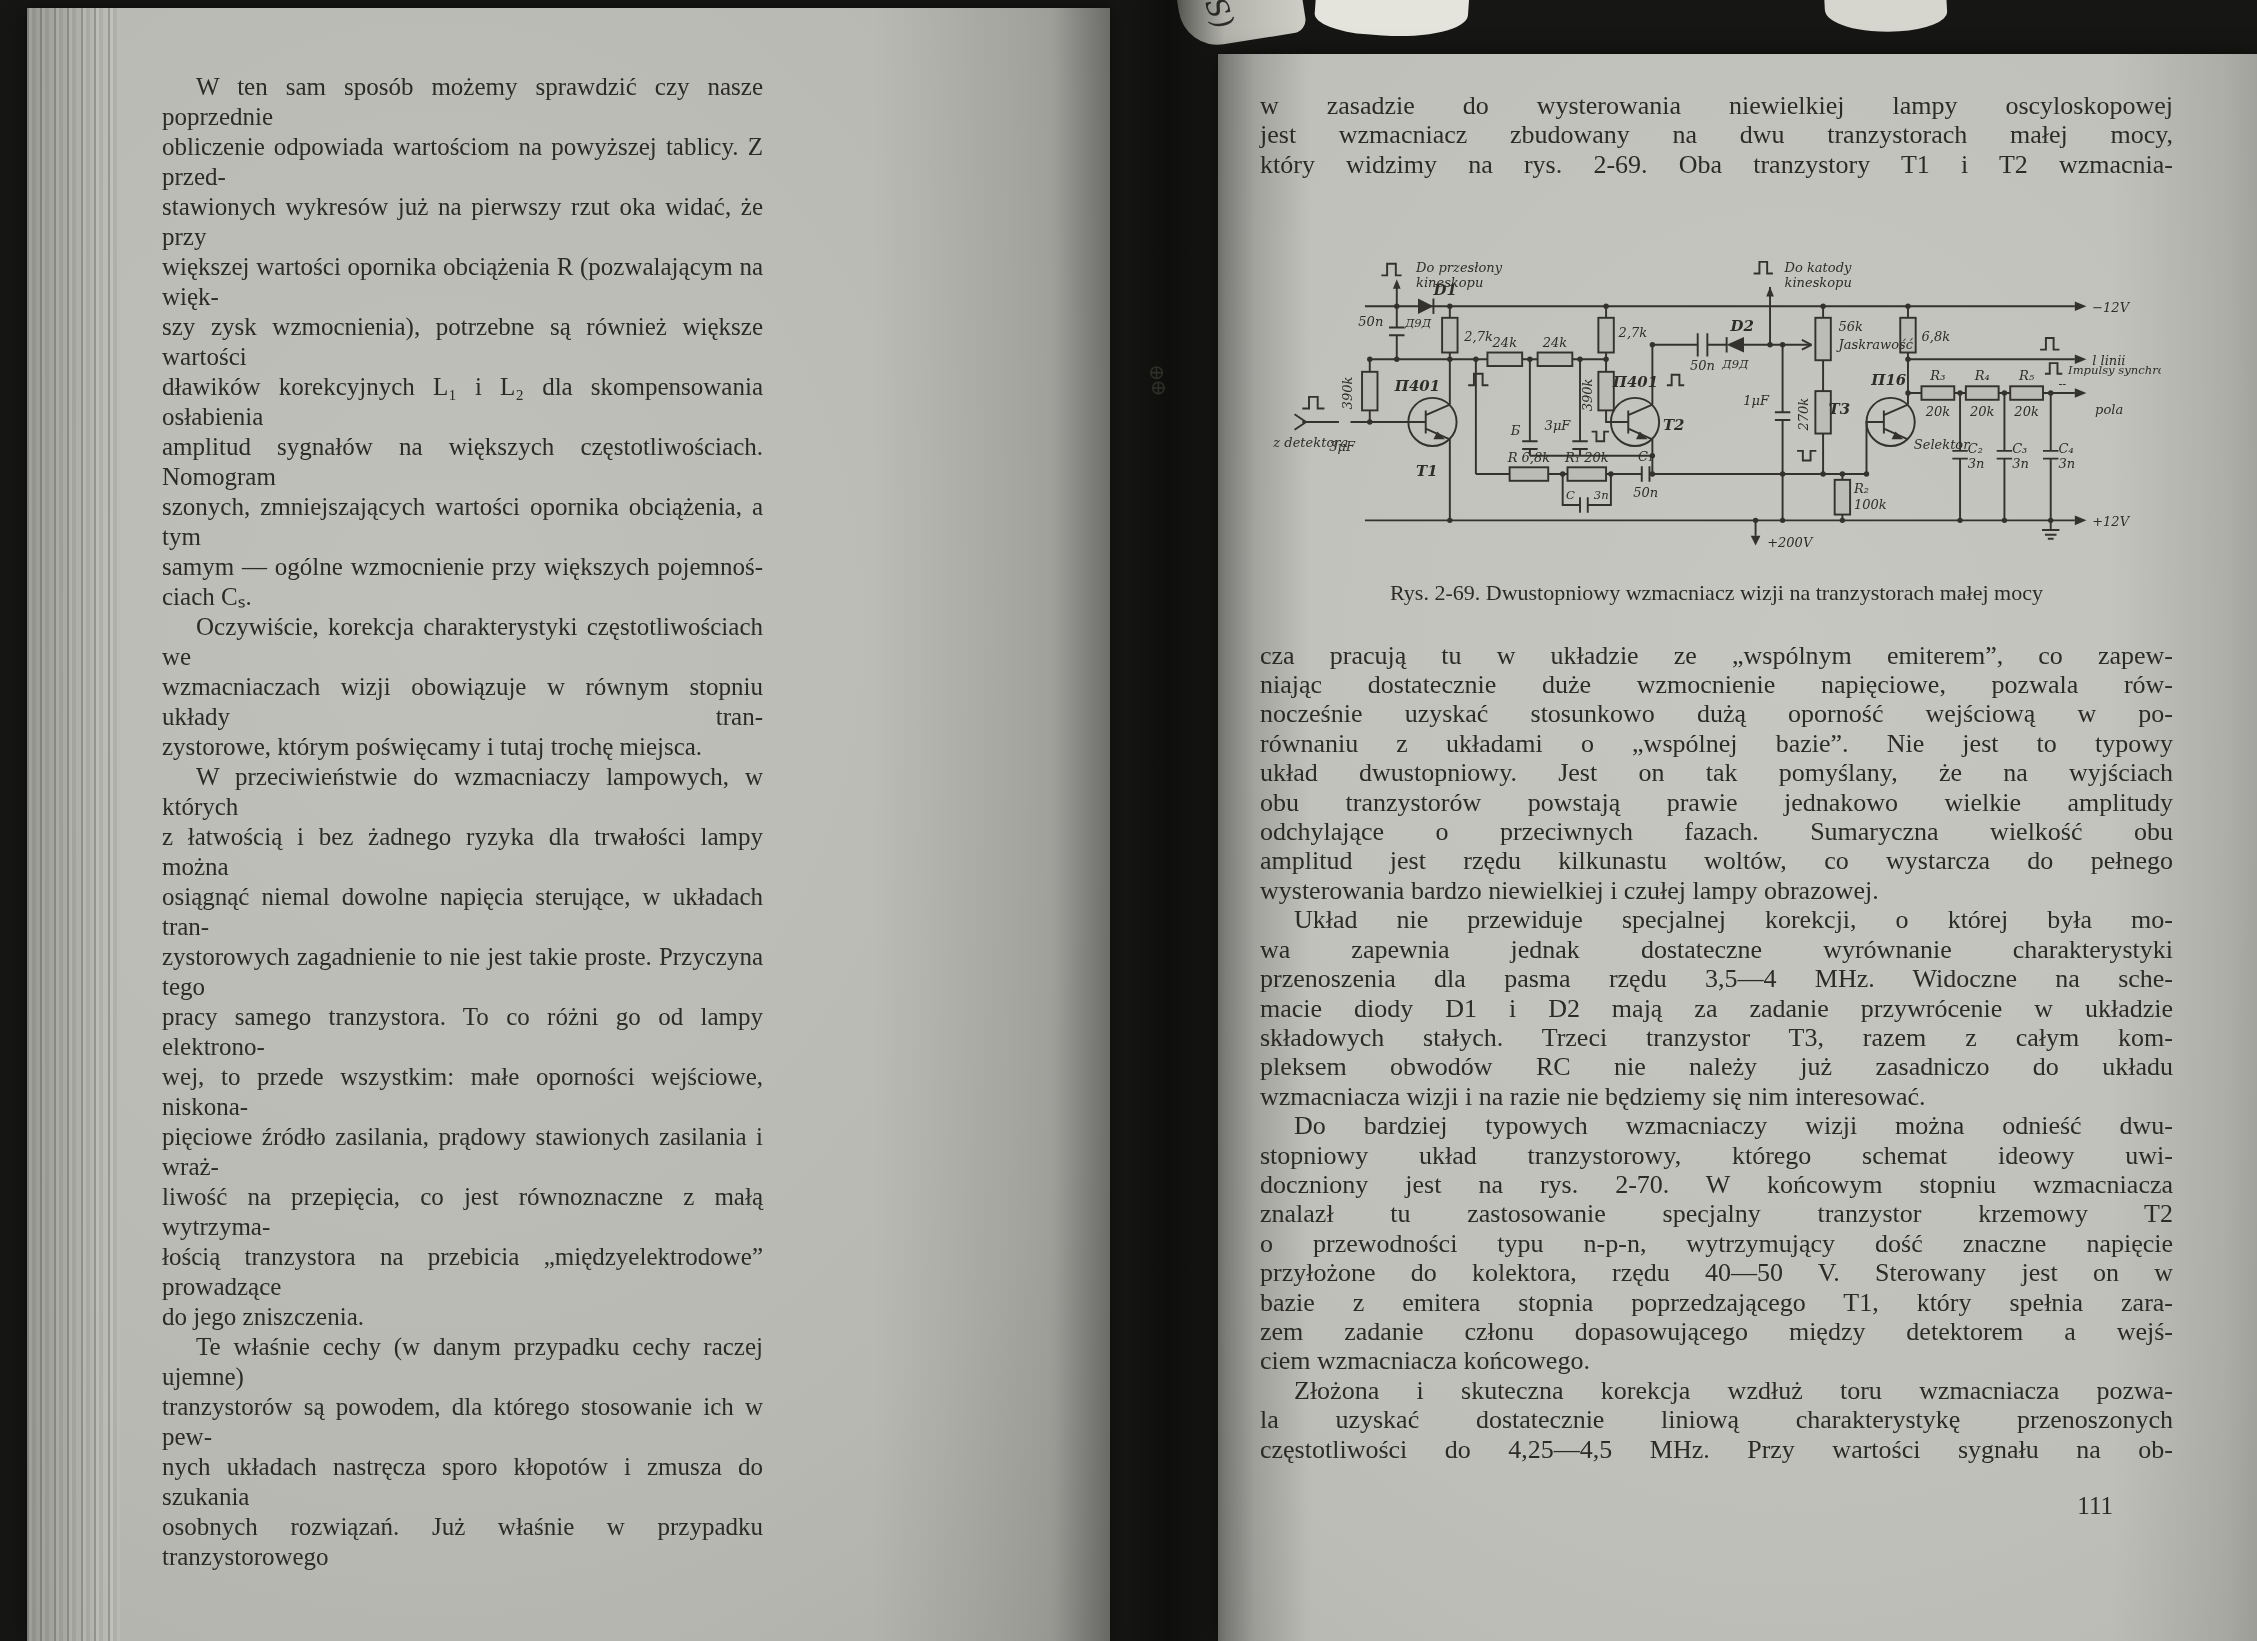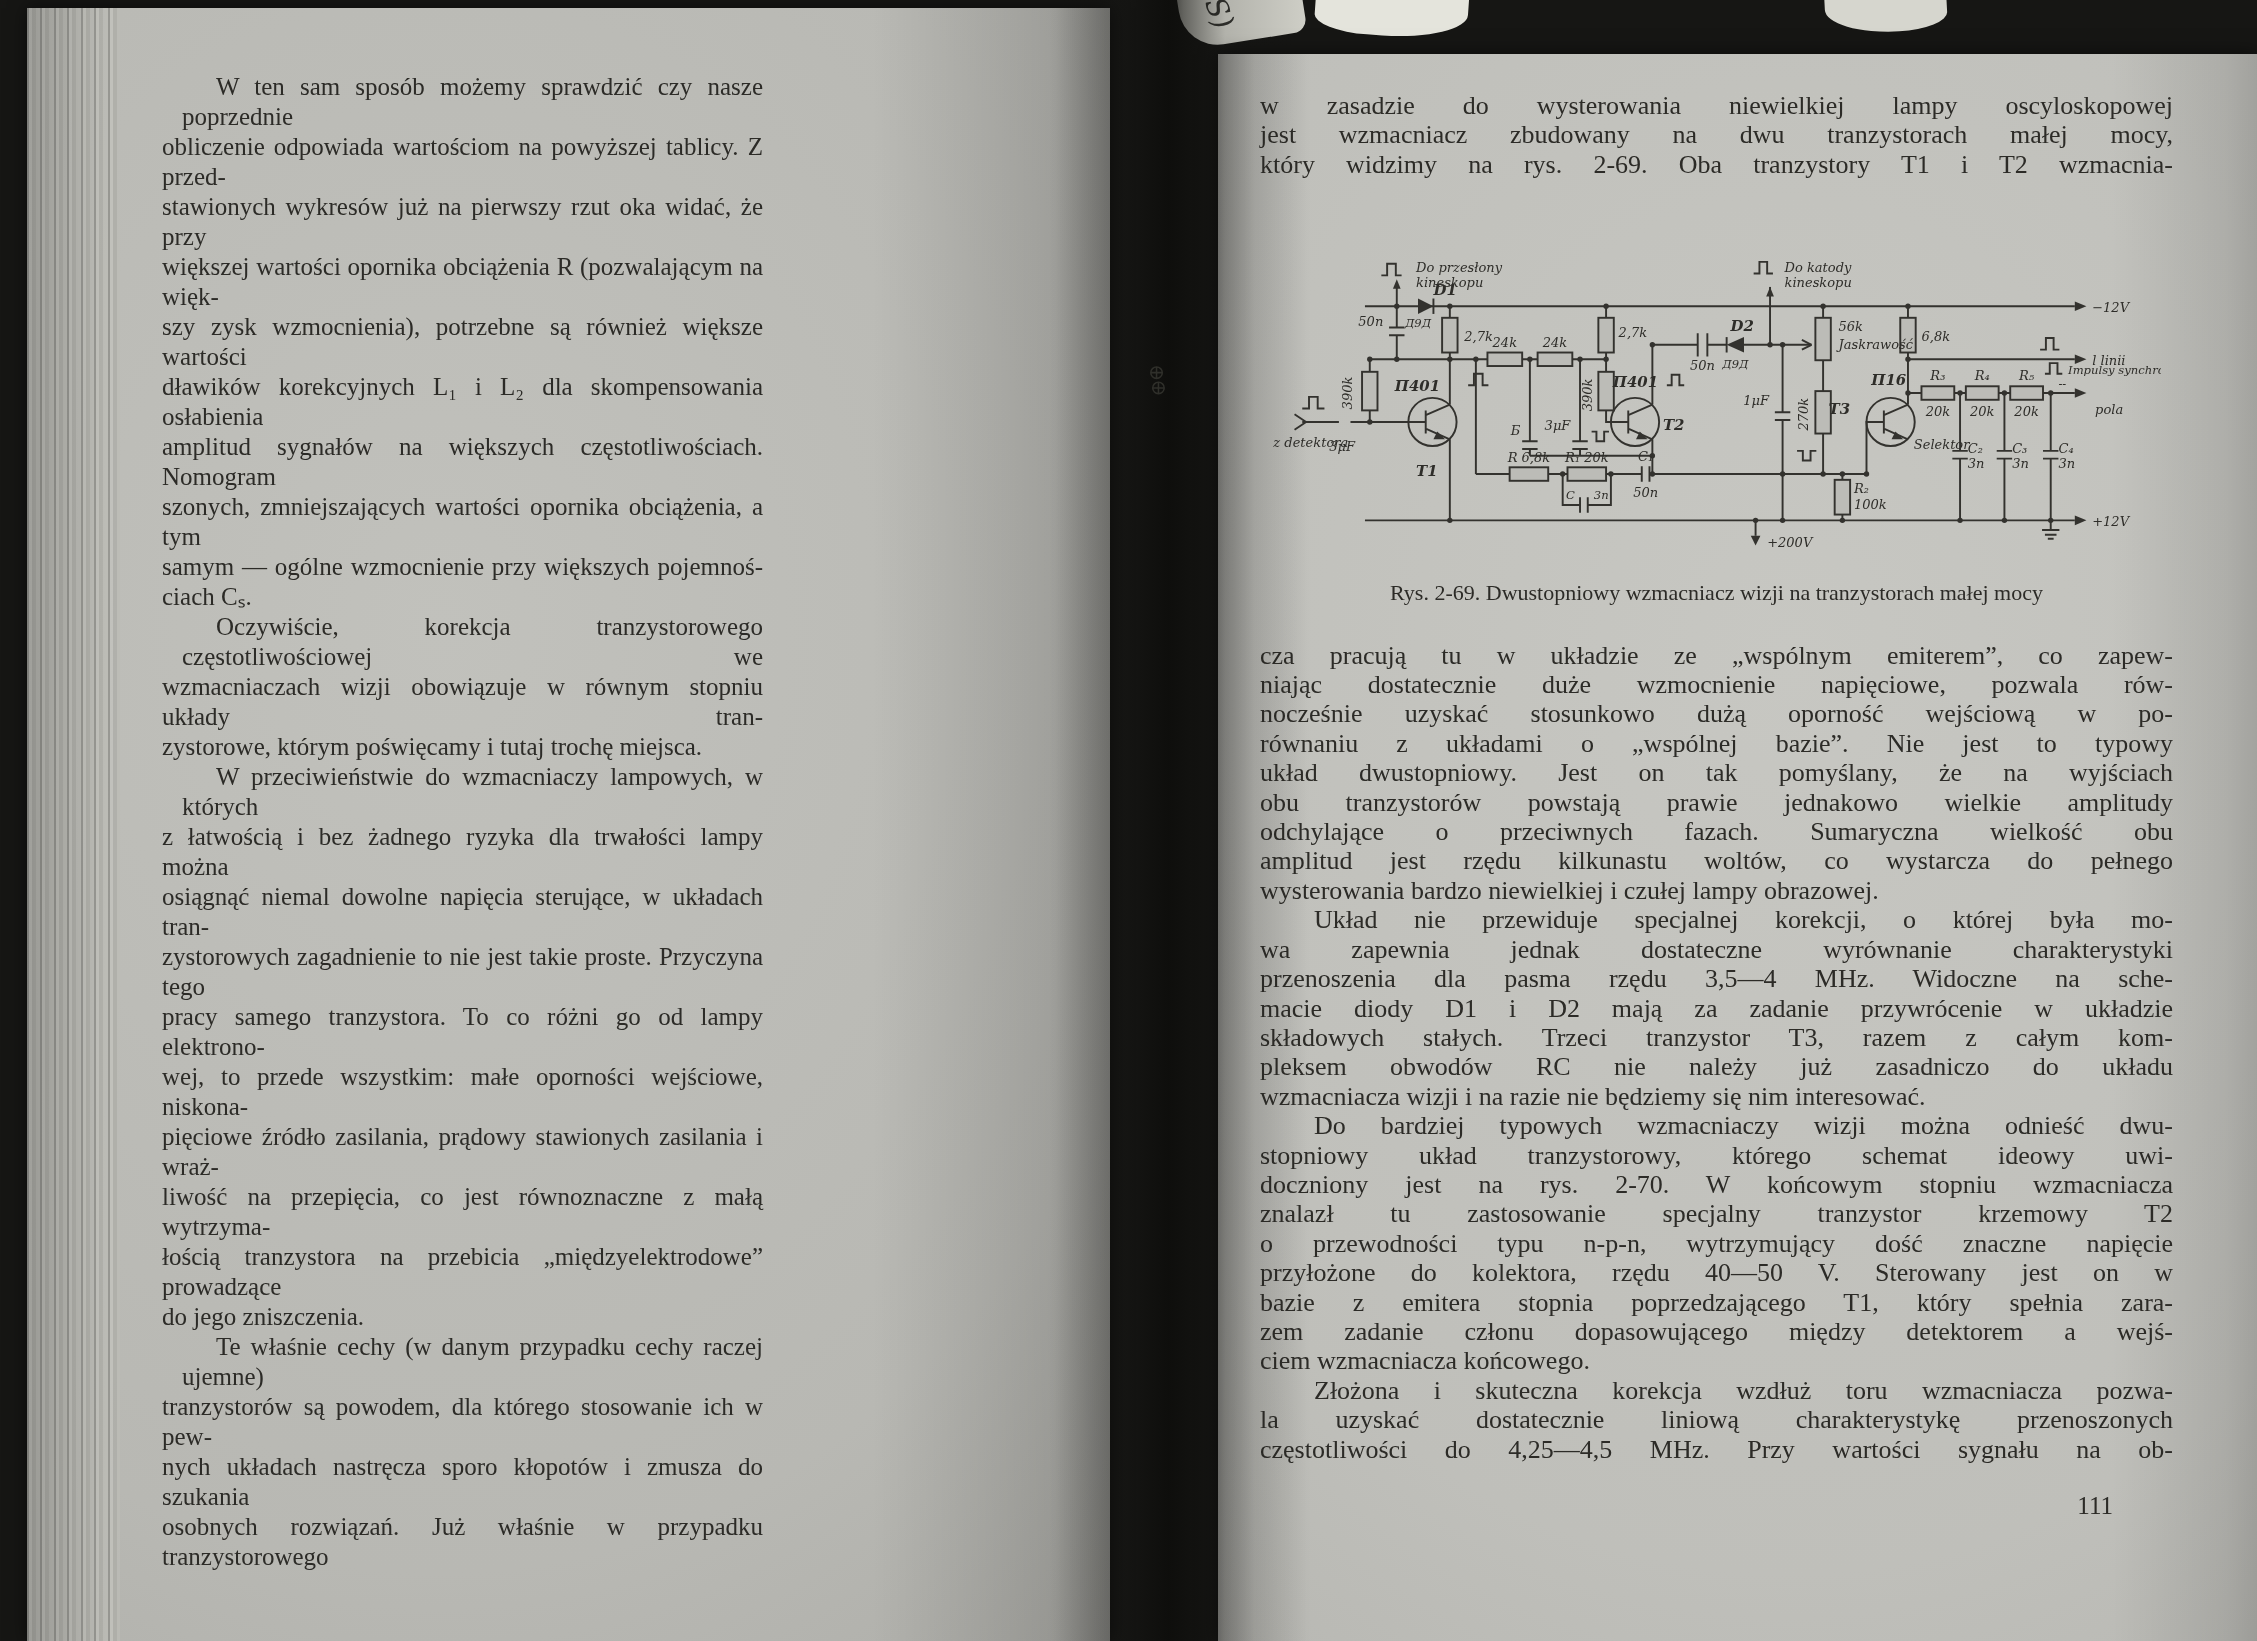--- a/index.html
+++ b/index.html
@@ -31,21 +31,21 @@
   .handwriting{position:absolute;left:1204px;top:-3.9px;font-style:italic;font-size:29px;color:#31312d;
     transform:rotate(68deg);font-family:"DejaVu Serif",serif;}
   .spine-stamp{position:absolute;left:1145px;top:365px;}
   
   .textcol{position:absolute;color:#2c2b27;}
   .col-left{left:135px;top:64px;width:601px;font-size:25px;line-height:30px;}
   .col-right{left:42px;top:37px;width:913px;font-size:26px;line-height:29.4px;}
   .para{margin:0;}
   .ln{text-align:justify;text-align-last:justify;}
   .ln.last{text-align-last:auto;}
-  .para.indent .ln:first-child{text-indent:34px;margin-left:20px;}
+  .para.indent .ln:first-child{text-indent:34px;}
   .pageno{font-size:25px;color:#2c2b27;}
   .pageno-right{margin-top:27px;text-align:right;padding-right:60px;}
   
   figure{margin:79px 0 0 0;width:913px;}
   figure svg{display:block;margin:0 auto;}
   figcaption{margin-top:21px;text-align:center;font-size:22px;color:#2c2b27;}
   .wire{stroke:#33322e;stroke-width:2;fill:none;}
   .comp{stroke:#33322e;stroke-width:2;fill:#bcbcb7;}
   .solid{fill:#33322e;stroke:none;}
   .fig-label{font-family:"DejaVu Serif",serif;font-style:italic;fill:#2e2d29;}
@@ -71,21 +71,21 @@
             <div class="ln">stawionych wykresów już na pierwszy rzut oka widać, że przy</div>
             <div class="ln">większej wartości opornika obciążenia R (pozwalającym na więk-</div>
             <div class="ln">szy zysk wzmocnienia), potrzebne są również większe wartości</div>
             <div class="ln">dławików korekcyjnych L₁ i L₂ dla skompensowania osłabienia</div>
             <div class="ln">amplitud sygnałów na większych częstotliwościach. Nomogram</div>
             <div class="ln">szonych, zmniejszających wartości opornika obciążenia, a tym</div>
             <div class="ln">samym — ogólne wzmocnienie przy większych pojemnoś-</div>
             <div class="ln last">ciach Cₛ.</div>
           </div>
           <div class="para indent">
-            <div class="ln">Oczywiście, korekcja tranzystorowego częstotliwościowej we</div>
+            <div class="ln">Oczywiście, korekcja charakterystyki częstotliwościach we</div>
             <div class="ln">wzmacniaczach wizji obowiązuje w równym stopniu układy tran-</div>
             <div class="ln last">zystorowe, którym poświęcamy i tutaj trochę miejsca.</div>
           </div>
           <div class="para indent">
             <div class="ln">W przeciwieństwie do wzmacniaczy lampowych, w których</div>
             <div class="ln">z łatwością i bez żadnego ryzyka dla trwałości lampy można</div>
             <div class="ln">osiągnąć niemal dowolne napięcia sterujące, w układach tran-</div>
             <div class="ln">zystorowych zagadnienie to nie jest takie proste. Przyczyna tego</div>
             <div class="ln">pracy samego tranzystora. To co różni go od lampy elektrono-</div>
             <div class="ln">wej, to przede wszystkim: małe oporności wejściowe, niskona-</div>

